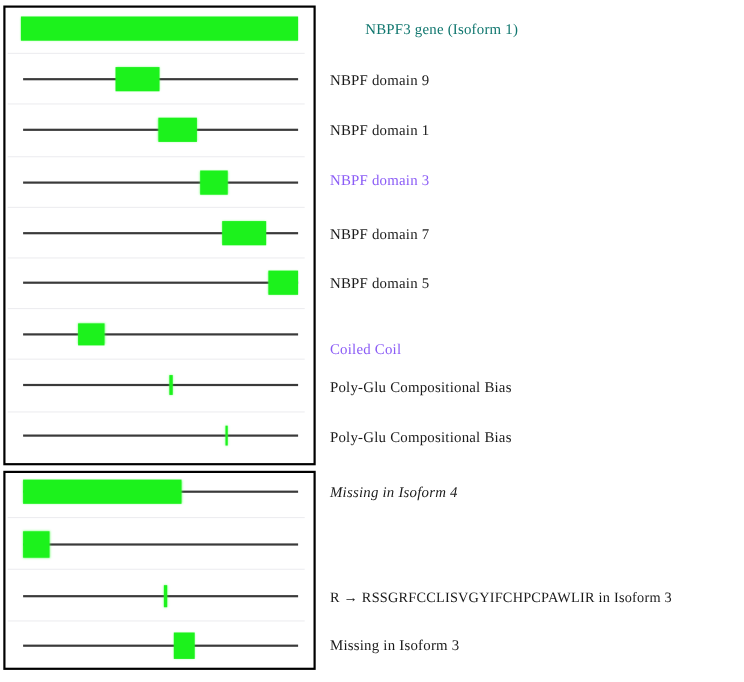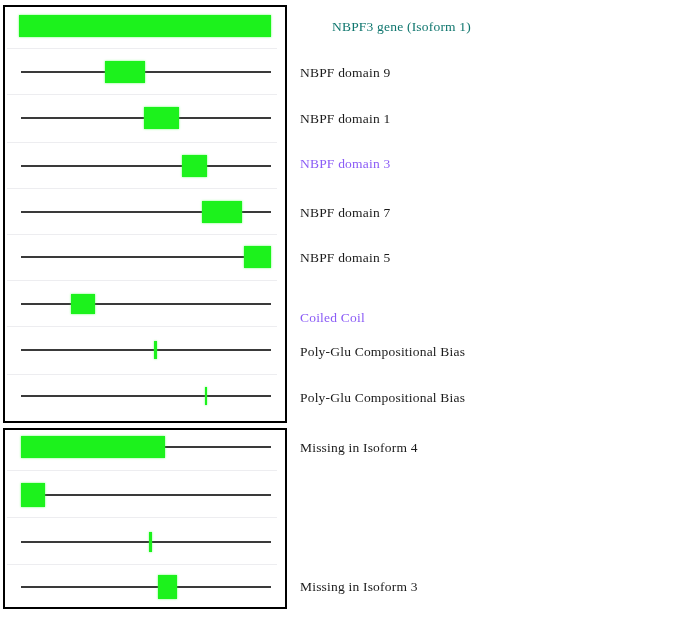--- a/index.html
+++ b/index.html
@@ -144,31 +144,32 @@
   <div class="track-row">
     <div class="track-line" style="top: 395px; background: rgb(58, 58, 58);"></div>
     <div class="feature-block" style="left: 205px; top: 387px; width: 2px; height: 18px; background: rgb(28, 242, 28);"></div>
   </div>
   <div class="label" style="top: 390px; color: rgb(26, 26, 26);">Poly-Glu  Compositional  Bias</div>
 
   <div class="track-row">
     <div class="track-line" style="top: 446px; background: rgb(58, 58, 58);"></div>
     <div class="feature-block" style="left: 21px; top: 436px; width: 144px; height: 22px; background: rgb(28, 242, 28);"></div>
   </div>
-  <div class="label" style="top: 440px; color: rgb(26, 26, 26);">Missing  in Isoform 4</div>
+  <div class="label" style="top: 440px; color: rgb(26, 26, 26); font-style: italic;">Missing  in Isoform 4</div>
 
   <div class="track-row">
     <div class="track-line" style="top: 494px; background: rgb(58, 58, 58);"></div>
     <div class="feature-block" style="left: 21px; top: 483px; width: 24px; height: 24px; background: rgb(28, 242, 28);"></div>
   </div>
 
   <div class="track-row">
     <div class="track-line" style="top: 541px; background: rgb(58, 58, 58);"></div>
     <div class="feature-block" style="left: 149px; top: 532px; width: 3px; height: 20px; background: rgb(28, 242, 28);"></div>
   </div>
+  <div class="label small" style="top: 535px; color: rgb(26, 26, 26);">R → RSSGRFCCLISVGYIFCHPCPAWLIR  in Isoform  3</div>
 
   <div class="track-row">
     <div class="track-line" style="top: 586px; background: rgb(58, 58, 58);"></div>
     <div class="feature-block" style="left: 158px; top: 575px; width: 19px; height: 24px; background: rgb(28, 242, 28);"></div>
   </div>
   <div class="label" style="top: 579px; color: rgb(26, 26, 26);">Missing  in Isoform 3</div>
 
 </div>
 
 </body></html>

